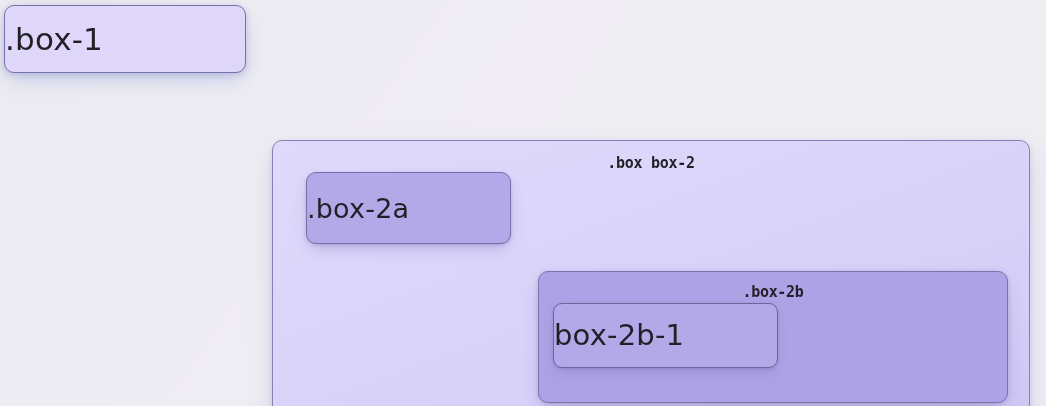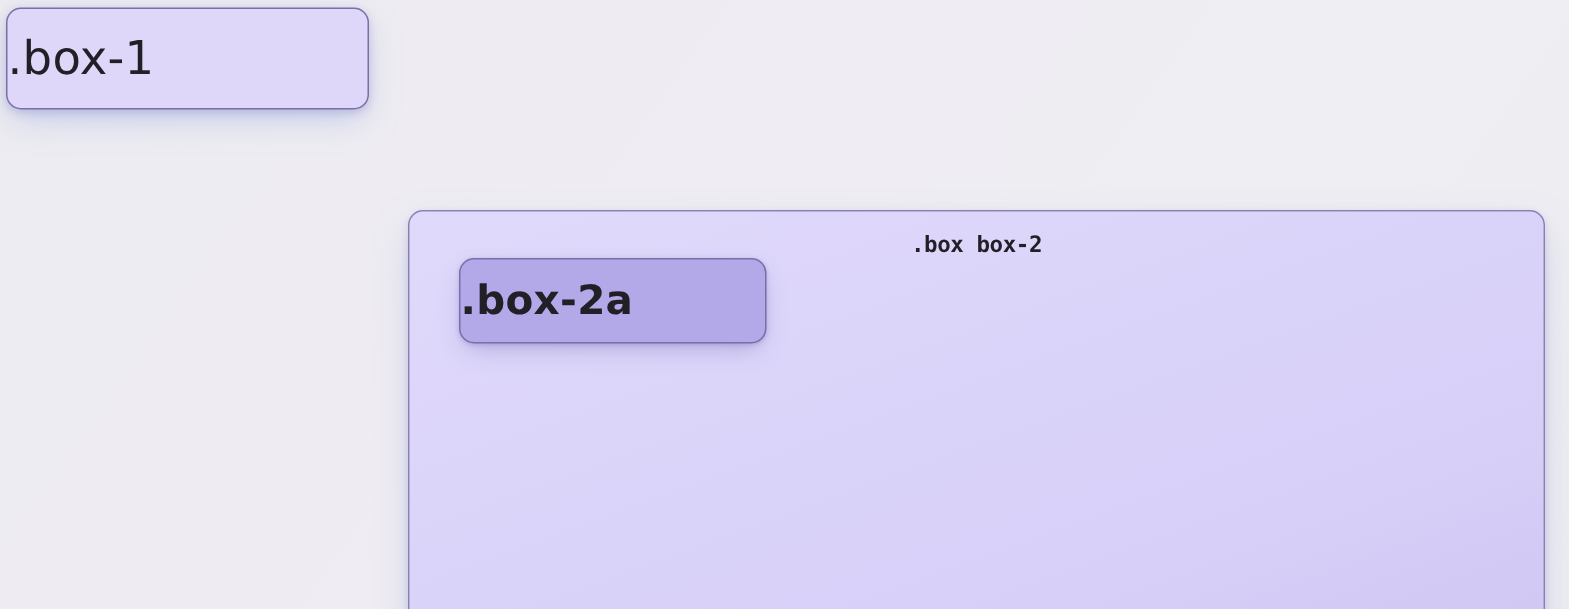--- a/index.html
+++ b/index.html
@@ -79,26 +79,25 @@
     font-weight: 700;
     font-family: "DejaVu Sans Mono", monospace;
     letter-spacing: -0.3px;
   }
 
   
   #box2a {
     left: 33px;
     top: 31px;
     width: 205px;
-    height: 57px;
+    height: 72px;
     background: #b3a8e8;
     border-color: #7a6fa8;
     box-shadow: 0 7px 16px -4px rgba(120, 120, 190, 0.45),
                 0 1px 3px rgba(110, 100, 160, 0.30);
-    font-weight: bold;
   }
   #box2a .box-label {
     font-size: 27px;
     letter-spacing: 0.2px;
   }
 
   
   #box2b {
     left: 265px;
     top: 130px;
@@ -148,15 +147,22 @@
     <span class="box-label">.box-1</span>
   </div>
 
   <div class="box" id="box2">
     <span class="box-label heading">.box box-2</span>
 
     <div class="box" id="box2a">
       <span class="box-label">.box-2a</span>
     </div>
 
+    <div class="box" id="box2b">
+      <span class="box-label heading">.box-2b</span>
+
+      <div class="box" id="box2b1">
+        <span class="box-label">box-2b-1</span>
+      </div>
+    </div>
   </div>
 
 </div>
 
 </body></html>

